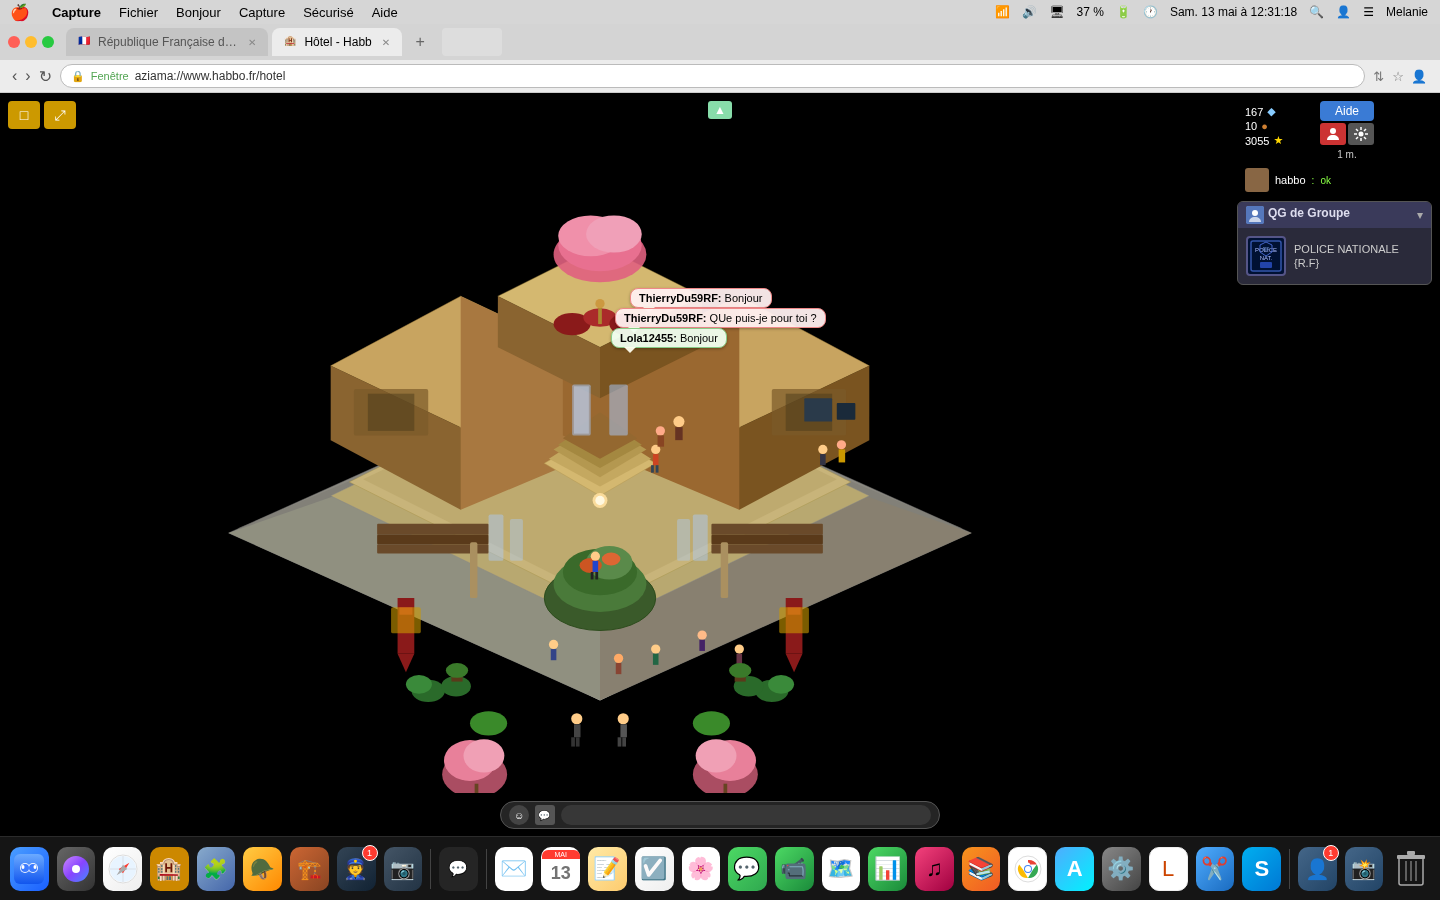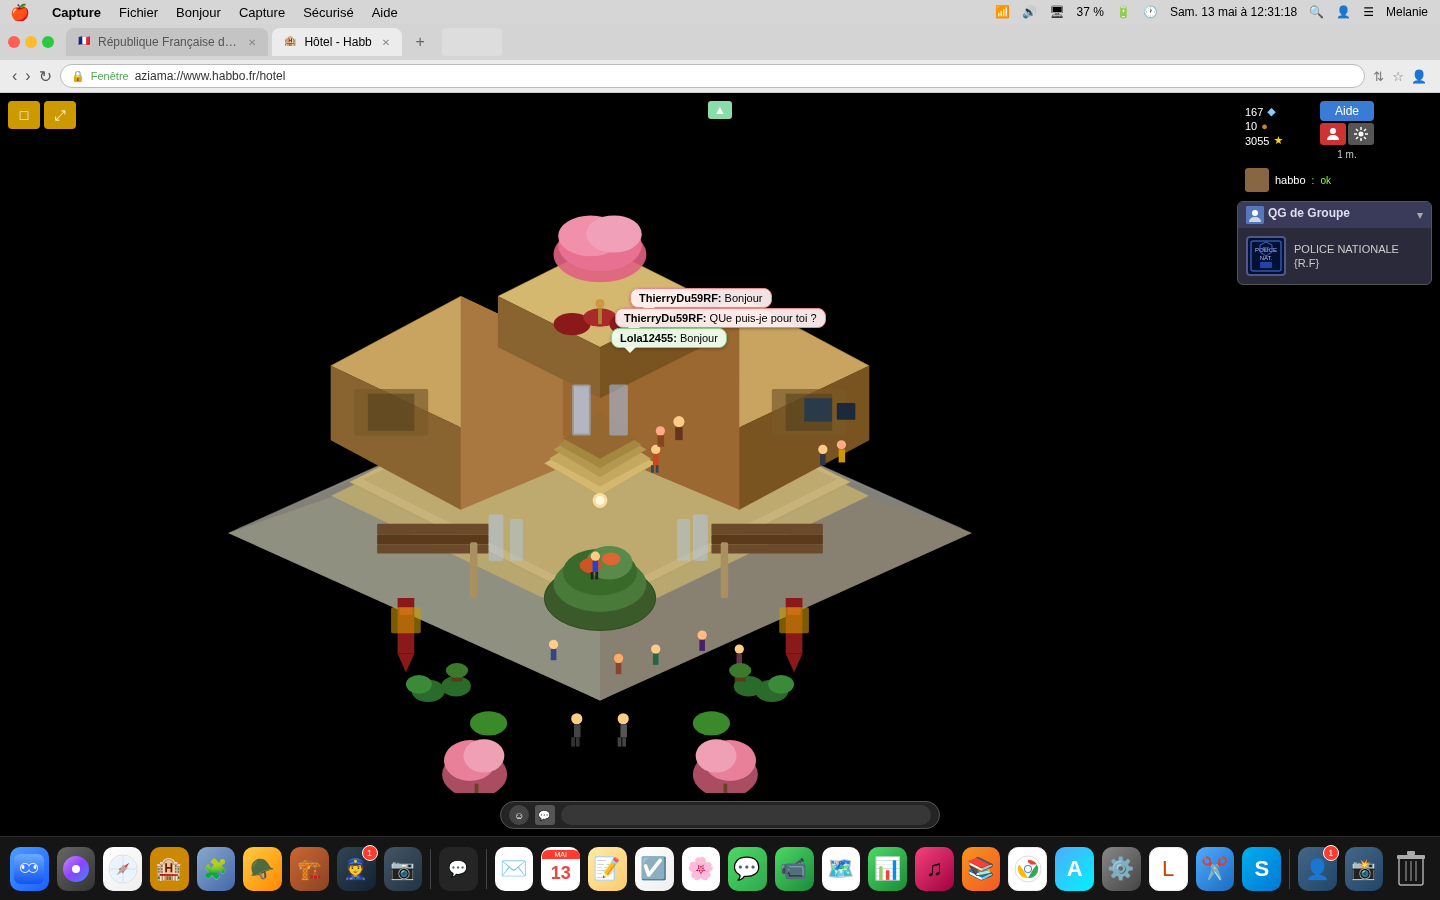--- a/index.html
+++ b/index.html
@@ -612,21 +612,21 @@
   </div>
 
   <div style="width:1px;height:40px;background:rgba(255,255,255,0.2);"></div>
 
   <div class="dock-icon" style="background:#fff;border-radius:10px;width:44px;height:44px;display:flex;align-items:center;justify-content:center;">
     <span style="font-size:22px;">✉️</span>
   </div>
 
   <div class="dock-icon" style="background:#fff;border-radius:10px;width:44px;height:44px;display:flex;align-items:center;justify-content:center;flex-direction:column;">
     <div style="background:#ff3b30;color:#fff;font-size:7px;width:38px;border-radius:6px 6px 0 0;text-align:center;padding:1px;">MAI</div>
-    <div style="font-size:18px;font-weight:bold;color:#ef4444;line-height:28px;">13</div>
+    <div style="font-size:18px;font-weight:bold;color:#737373;line-height:28px;">13</div>
   </div>
 
   <div class="dock-icon" style="background:linear-gradient(135deg,#ffeaa7,#fdcb6e);border-radius:10px;width:44px;height:44px;display:flex;align-items:center;justify-content:center;">
     <span style="font-size:22px;">📝</span>
   </div>
 
   <div class="dock-icon" style="background:linear-gradient(135deg,#fff,#eee);border-radius:10px;width:44px;height:44px;display:flex;align-items:center;justify-content:center;">
     <span style="font-size:22px;">☑️</span>
   </div>
 

